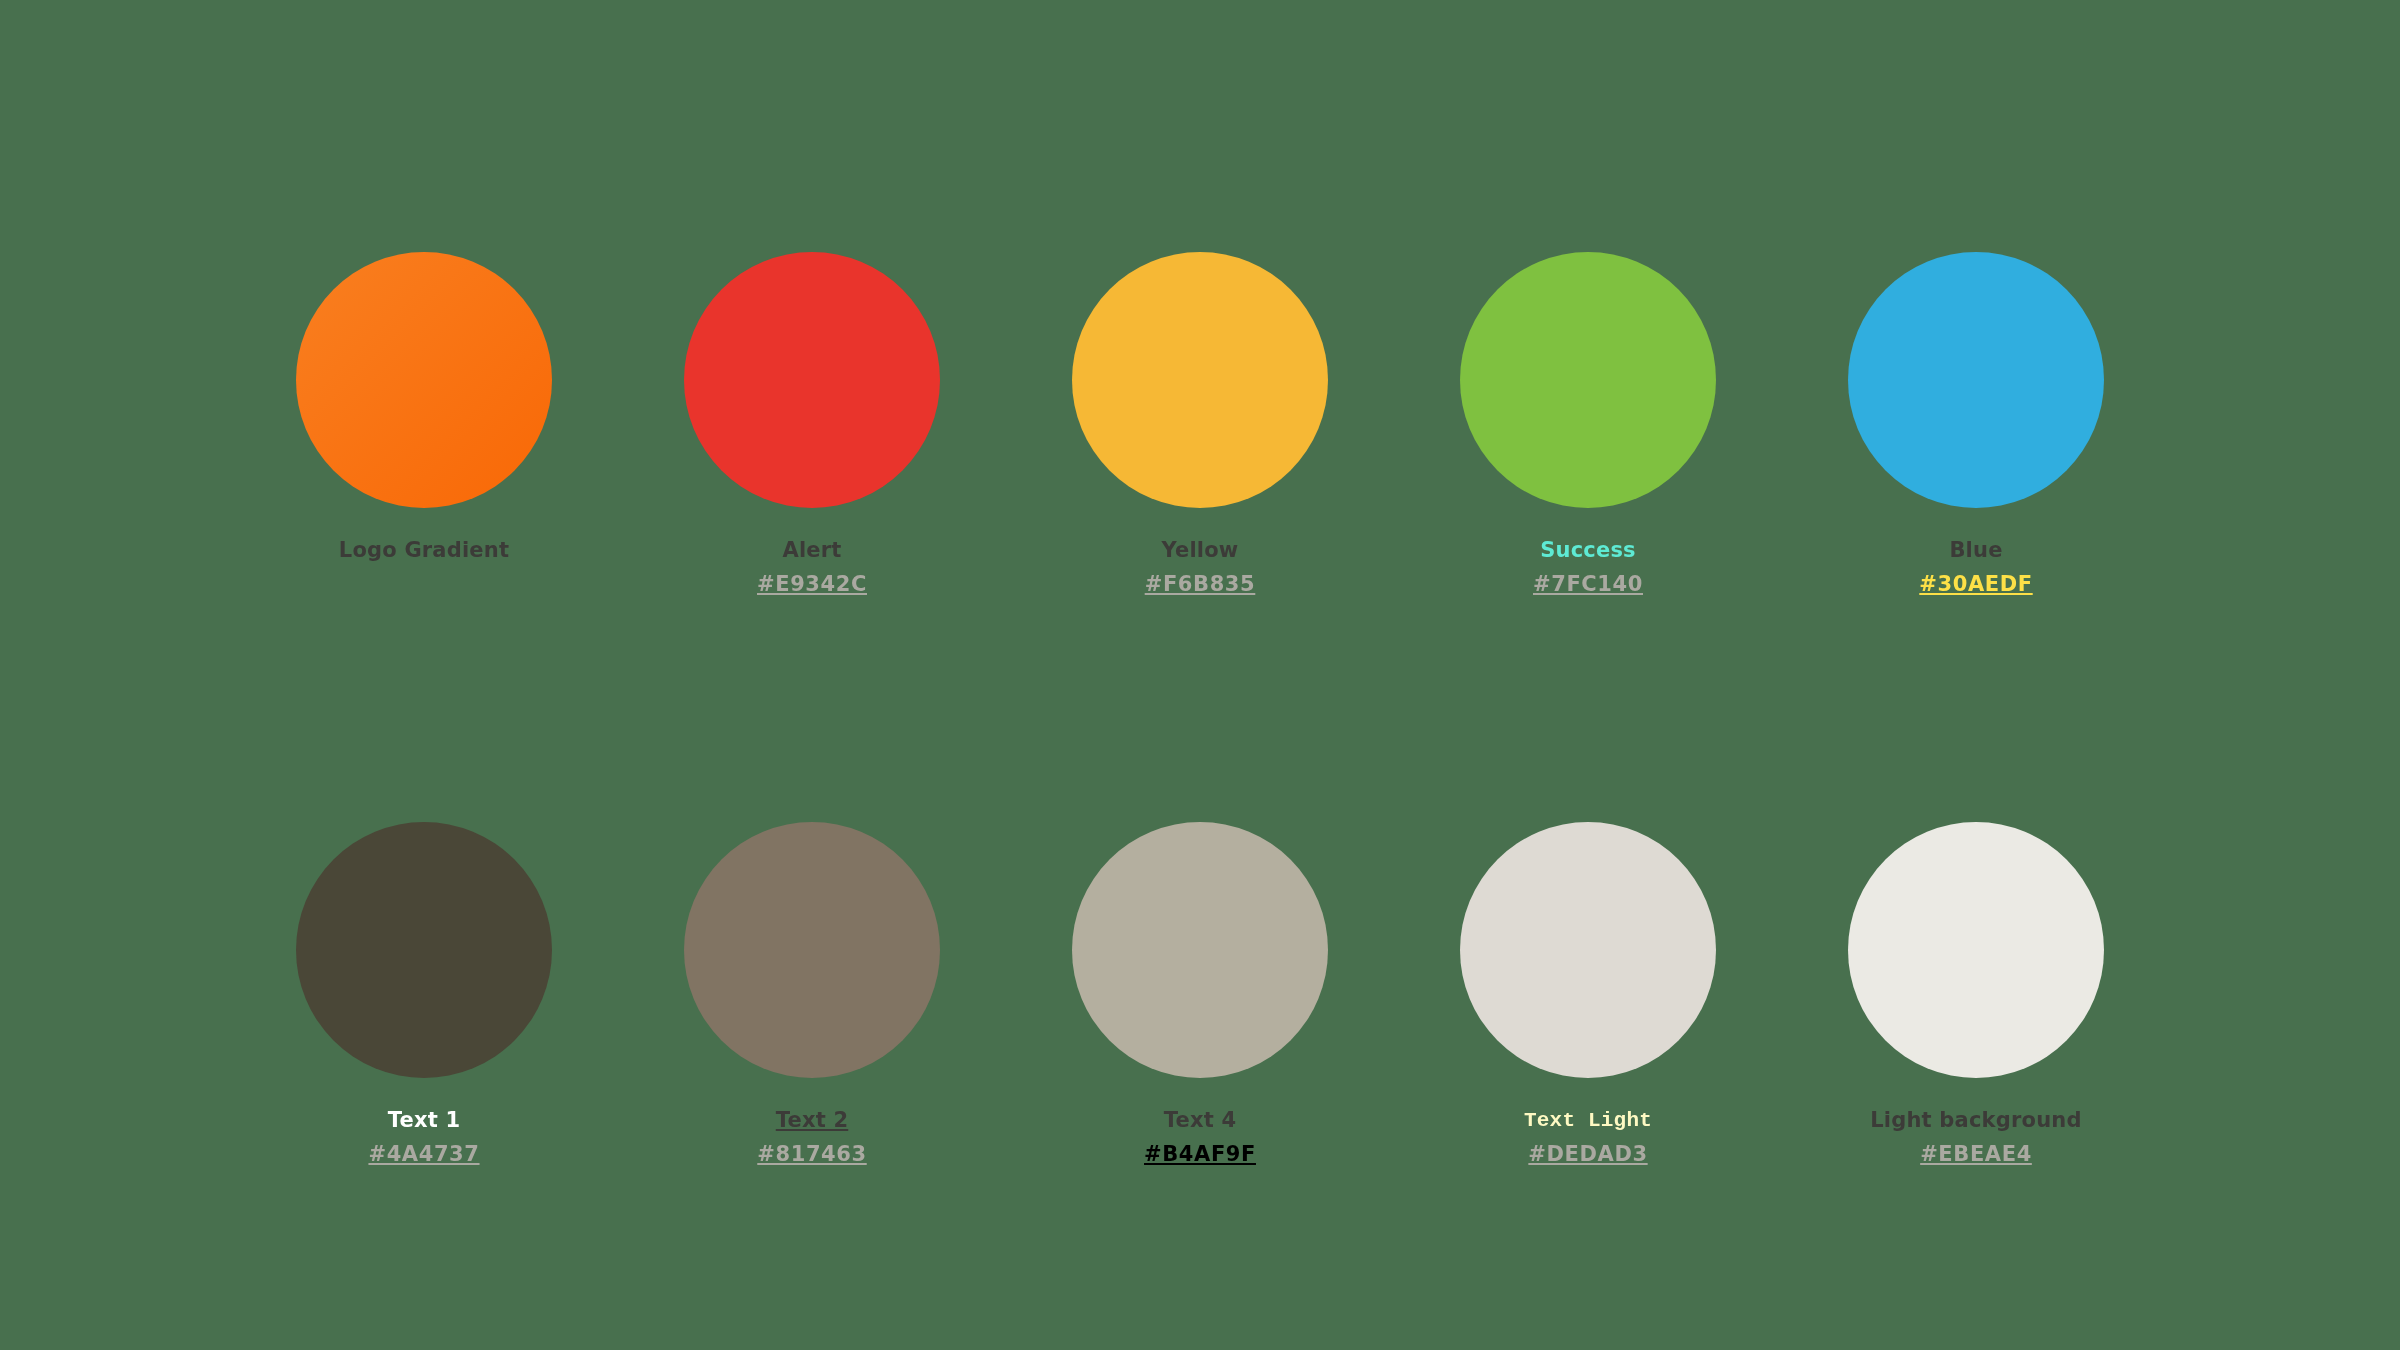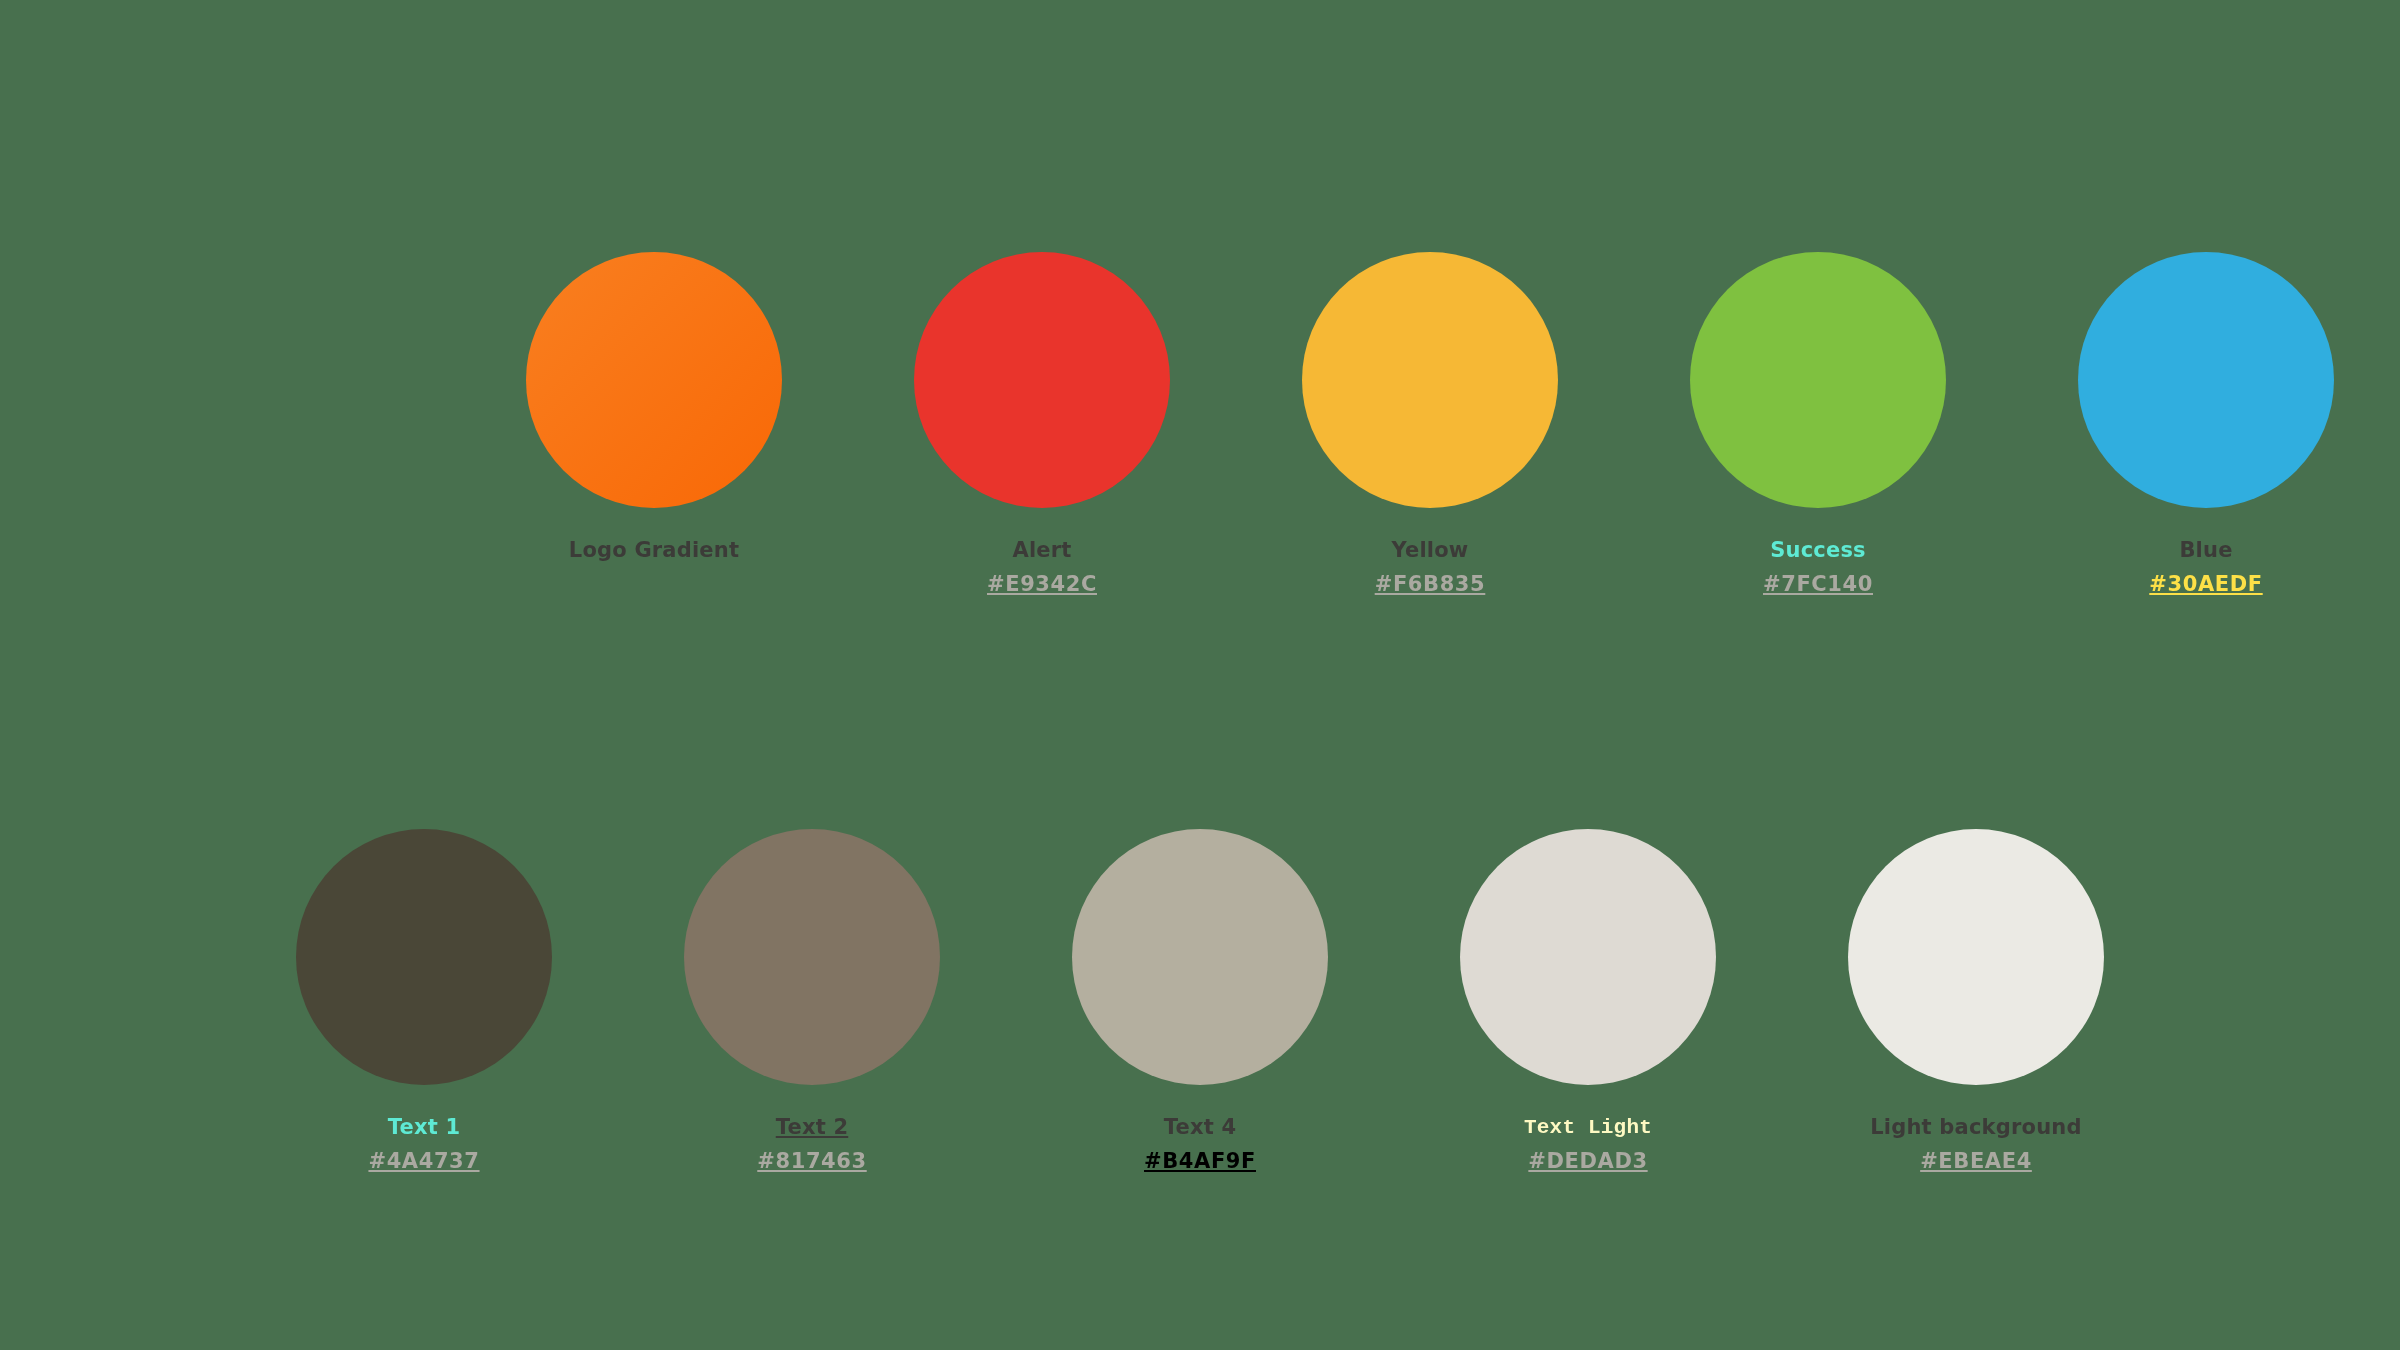--- a/index.html
+++ b/index.html
@@ -27,21 +27,21 @@
   }
 
   .swatch-row {
     display: flex;
     flex-direction: row;
     justify-content: center;
     align-items: flex-start;
     width: 100%;
   }
 
-  .swatch-row.row-top { margin-bottom: 15px; justify-content: flex-end; }
+  .swatch-row.row-top { margin-bottom: 8px; }
   .swatch-row.row-bottom { margin-top: 219px; }
 
   .swatch {
     width: 388px;
     display: flex;
     flex-direction: column;
     align-items: center;
   }
 
   .swatch-circle {
@@ -127,21 +127,21 @@
       </div>
     </div>
 
   </div>
 
   <div class="swatch-row row-bottom">
 
     <div class="swatch">
       <div class="swatch-circle" style="background: rgb(74, 71, 55);"></div>
       <div class="swatch-meta">
-        <div class="swatch-name" style="color: #5eead4;">Text 1</div>
+        <div class="swatch-name" style="color: #ffffff;">Text 1</div>
         <div class="swatch-hex" style="color: rgb(170, 169, 161);">#4A4737</div>
       </div>
     </div>
 
     <div class="swatch">
       <div class="swatch-circle" style="background: rgb(129, 116, 99);"></div>
       <div class="swatch-meta">
         <div class="swatch-name" style="color: rgb(60, 59, 56); text-decoration: underline;">Text 2</div>
         <div class="swatch-hex" style="color: rgb(170, 169, 161);">#817463</div>
       </div>

